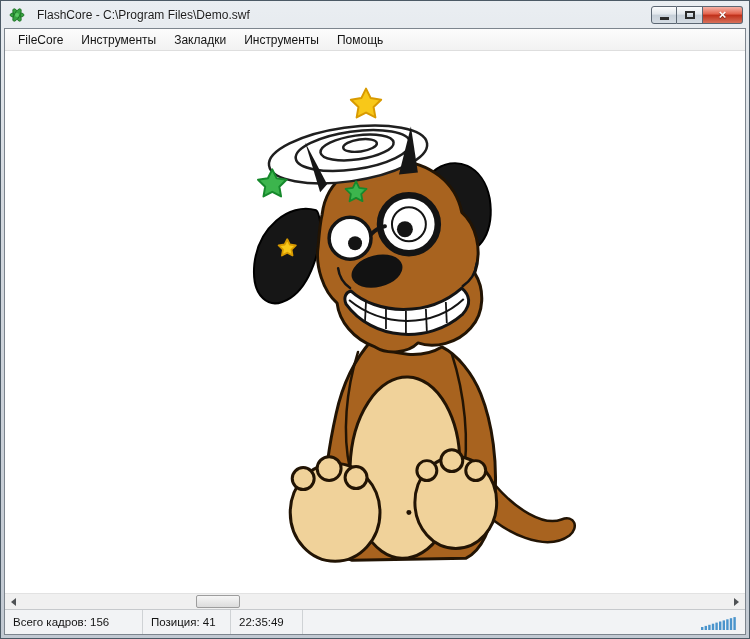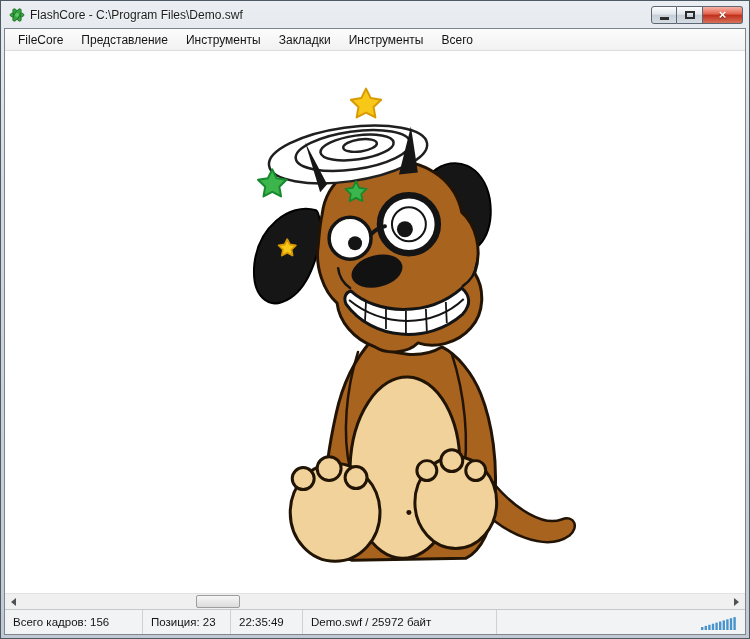--- a/index.html
+++ b/index.html
@@ -10,21 +10,21 @@
     width:750px; height:639px;
     border:1px solid #4c5a66;
     background:linear-gradient(180deg,#eaeef2 0%,#d4d9df 30%,#c2c9d2 100%);
     display:flex; flex-direction:column;
     padding:0 3px 3px 3px;
   }
 
   
   .titlebar { height:27px; display:flex; align-items:center; padding:0 3px 0 5px; flex:0 0 auto; }
   .app-icon { width:16px; height:16px; margin-right:5px; flex:0 0 auto; }
-  .title-text { font-size:12px; color:#1c1c1c; text-shadow:0 1px 0 rgba(255,255,255,.65); white-space:nowrap; }
+  .title-text { font-size:12px; color:#1c1c1c; text-shadow:0 1px 0 rgba(255,255,255,.65); white-space:nowrap;margin-left:7px; }
   .win-controls { margin-left:auto; display:flex; }
   .wbtn { height:18px; border:1px solid #5c6773; display:flex; align-items:center; justify-content:center; cursor:default; }
   .wbtn.min { width:26px; border-radius:3px 0 0 3px;
     background:linear-gradient(#fbfcfd,#e2e7ec 45%,#c6cfd8 50%,#d5dce3); }
   .wbtn.max { width:26px; border-left:none;
     background:linear-gradient(#fbfcfd,#e2e7ec 45%,#c6cfd8 50%,#d5dce3); }
   .wbtn.close { width:40px; border-left:none; border-radius:0 3px 3px 0;
     background:linear-gradient(#f6b3a6,#e2604a 45%,#bf2f19 50%,#d8705a);
     color:#fff; font-size:13px; font-weight:bold; text-shadow:0 1px 1px rgba(0,0,0,.45); }
   .min-glyph { width:9px; height:3px; background:#2b2b2b; margin-top:7px; }
@@ -84,25 +84,24 @@
       <div class="wbtn close">
         <span>×</span>
       </div>
     </div>
   </div>
 
   <div class="client">
 
     <div class="menubar">
       <span class="menu-item">FileCore</span>
-      <span class="menu-item">Представление</span>
       <span class="menu-item">Инструменты</span>
       <span class="menu-item">Закладки</span>
       <span class="menu-item">Инструменты</span>
-      <span class="menu-item">Всего</span>
+      <span class="menu-item">Помощь</span>
     </div>
 
     <div class="content">
       <svg class="stage" viewBox="0 0 742 540" preserveAspectRatio="xMidYMid meet" role="img" aria-label="Flash animation frame: cartoon brown dog sitting, dizzy white swirl above its head with yellow and green stars, black floppy ears, large googly eyes, black oval nose, big toothy grin, cream belly with dot, big cream feet with toes, thin tail curling to the right on a white stage">
 
         <path d="M312,158 C284,150 254,176 250,212 C247,244 264,260 286,246 C306,233 318,196 316,170 C315,163 314,159 312,158 Z" fill="#161616" stroke="#000" stroke-width="2"></path>
         <path d="M428,120 C452,100 480,114 486,146 C491,178 476,204 458,197 C441,190 429,160 427,138 C426,128 426,123 428,120 Z" fill="#161616" stroke="#000" stroke-width="2"></path>
 
         <path d="M470,450 C502,486 544,500 566,484 C576,476 571,463 558,468 C540,475 512,458 490,432 Z" fill="#a8631f" stroke="#221404" stroke-width="2.5" stroke-linejoin="round"></path>
 
@@ -170,23 +169,22 @@
       <div class="scroll-track">
         <div class="scroll-thumb"></div>
       </div>
       <div class="scroll-btn">
         <span class="tri-right"></span>
       </div>
     </div>
 
     <div class="statusbar">
       <div class="pane p0">Всего кадров: 156</div>
-      <div class="pane p1">Позиция: 23</div>
+      <div class="pane p1">Позиция: 41</div>
       <div class="pane p3">22:35:49</div>
-      <div class="pane p5">Demo.swf / 25972 байт</div>
       <div class="pane pvol">
         <svg width="38" height="15" viewBox="0 0 38 15" aria-hidden="true">
           <g fill="#4a94cc">
             <rect x="1" y="12" width="2.4" height="3"></rect>
             <rect x="4.6" y="10.9" width="2.4" height="4.1"></rect>
             <rect x="8.2" y="9.8" width="2.4" height="5.2"></rect>
             <rect x="11.8" y="8.7" width="2.4" height="6.3"></rect>
             <rect x="15.4" y="7.6" width="2.4" height="7.4"></rect>
             <rect x="19" y="6.5" width="2.4" height="8.5"></rect>
             <rect x="22.6" y="5.4" width="2.4" height="9.6"></rect>

